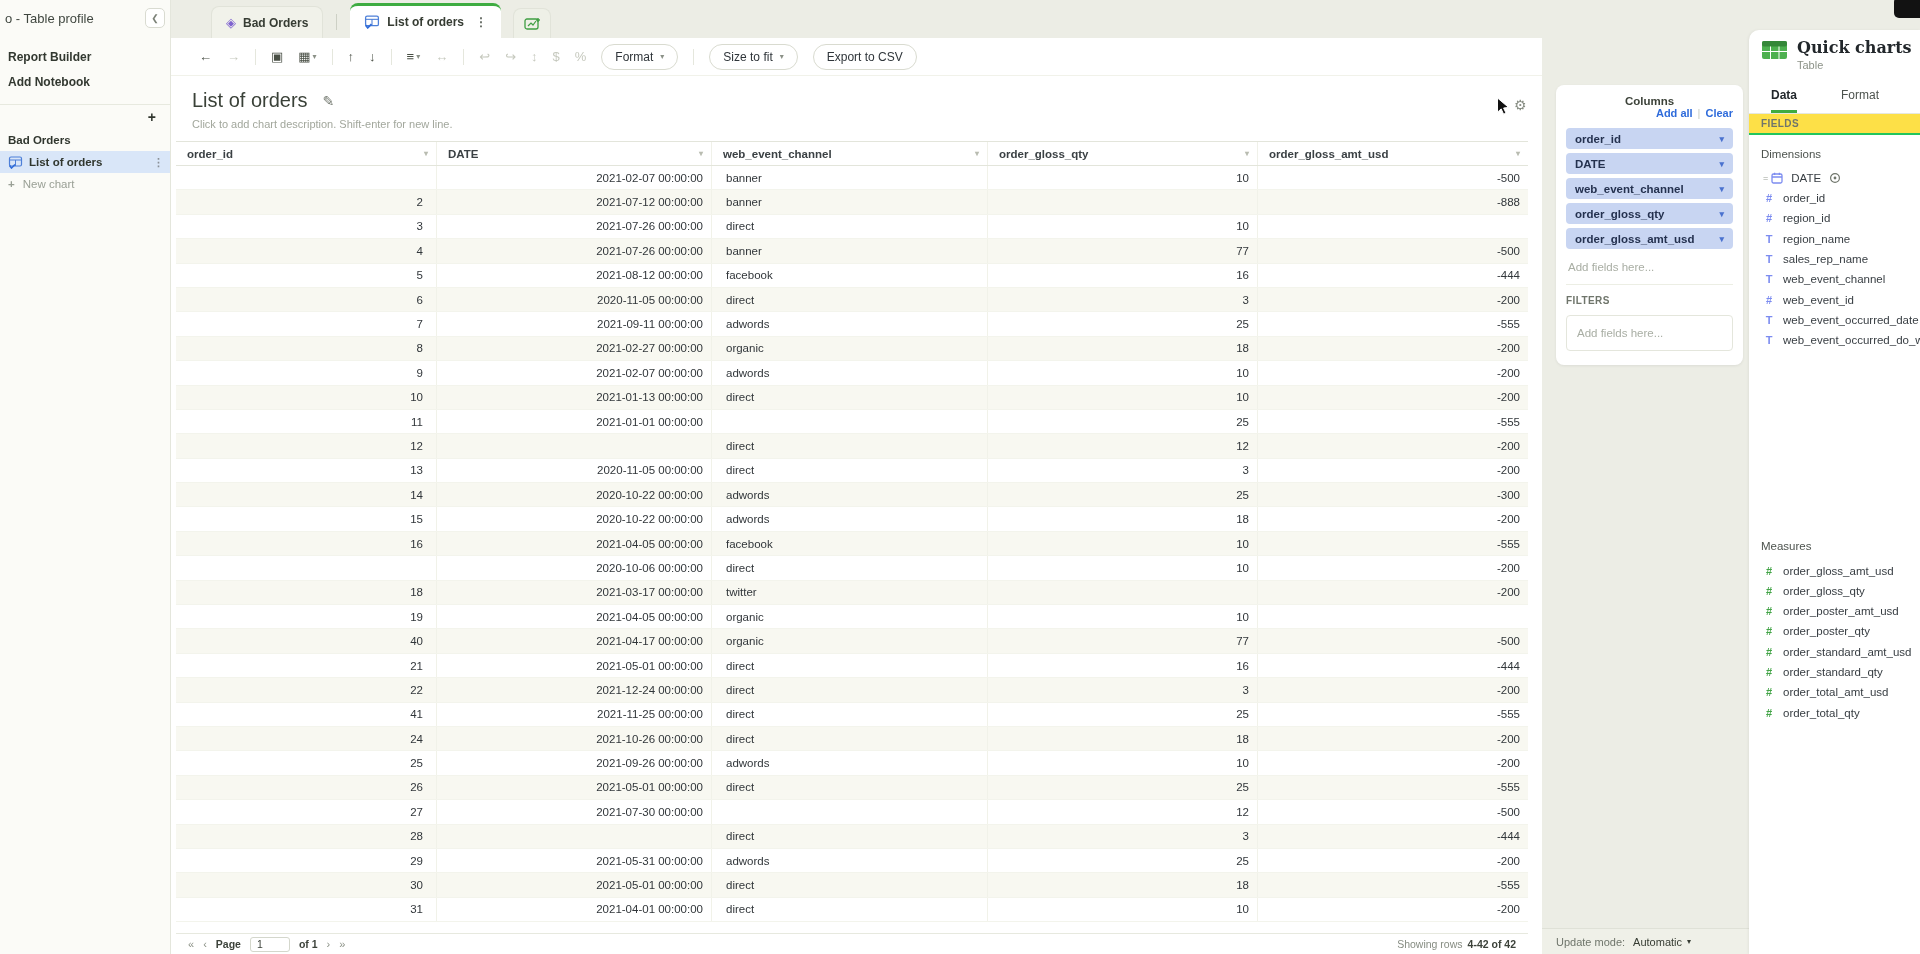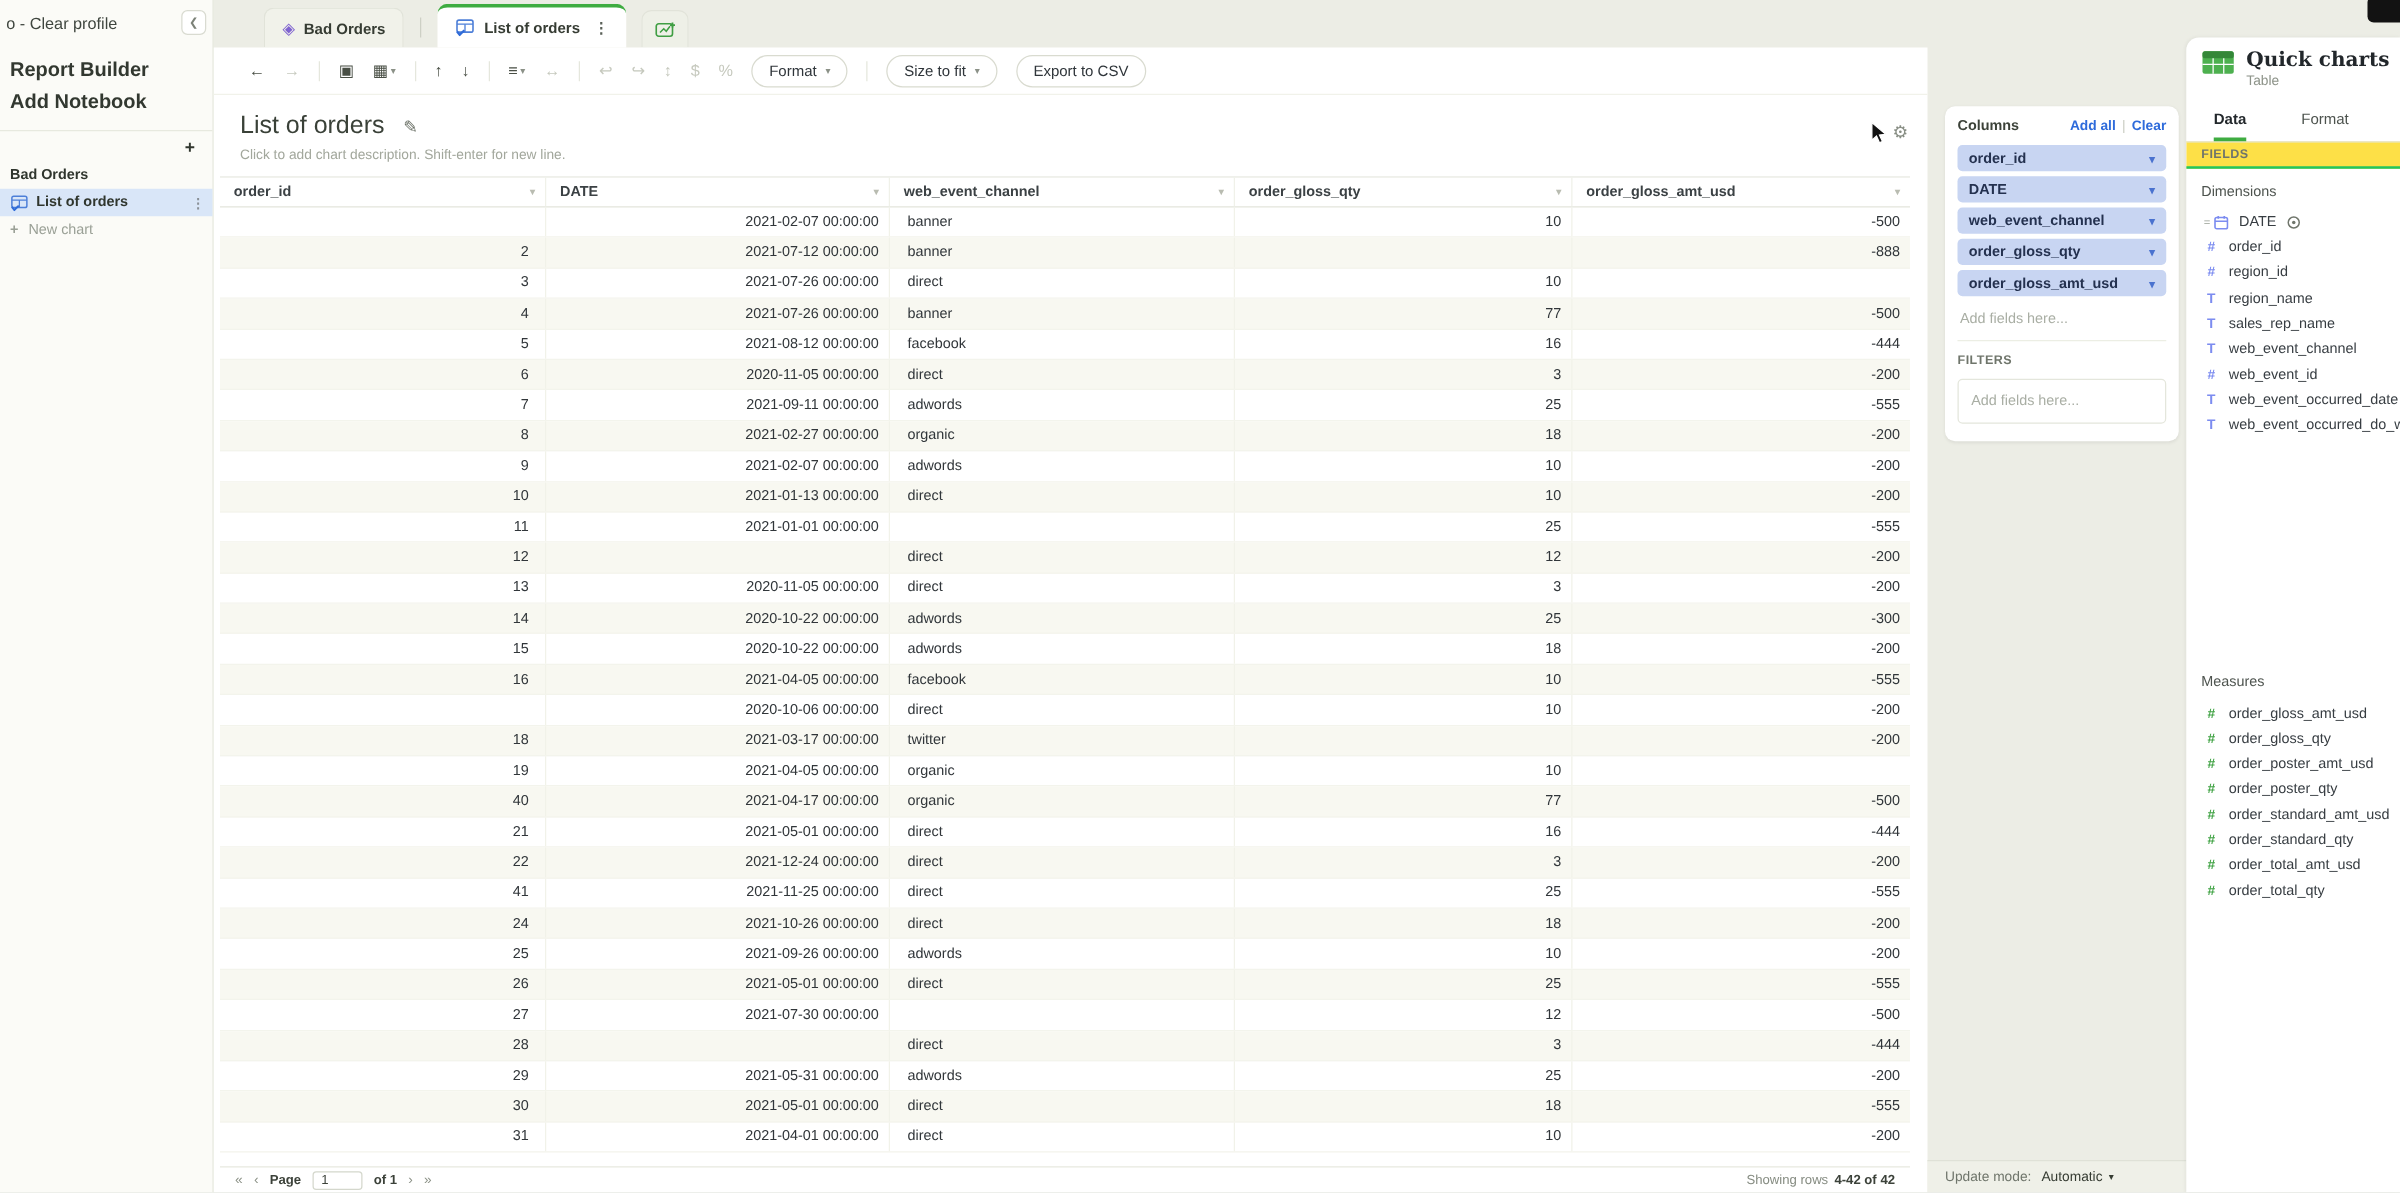--- a/index.html
+++ b/index.html
@@ -9,21 +9,21 @@
 
   
   .sidebar { position:absolute; left:0; top:0; width:171px; height:100%;
              background:#fbfbf7; border-right:1px solid #e4e6dc; }
   .sb-top { display:flex; justify-content:space-between; align-items:center; padding:8px 5px 0 5px; }
   .sb-title { font-size:13px; color:#3f463f; font-weight:500; white-space:nowrap; overflow:hidden; }
   .collapse-btn { flex:0 0 auto; width:20px; height:20px; border:1px solid #d9dbd1; border-radius:5px;
                   background:#fff; color:#7c8278; font-size:9px; display:flex; align-items:center; justify-content:center; cursor:pointer; }
   .sb-nav { margin-top:16px; }
   .sb-nav-item { height:25px; display:flex; align-items:center; padding-left:8px;
-                 font-weight:700; font-size:16px; color:#323830; cursor:pointer; }
+                 font-weight:700; font-size:12px; color:#323830; cursor:pointer; }
   .sb-divider { border-top:1px solid #e7e9df; margin-top:10px; }
   .sb-sec { height:24px; display:flex; align-items:center; justify-content:flex-end; padding-right:14px; }
   .sb-plus { font-weight:700; font-size:14px; color:#30362e; cursor:pointer; }
   .sb-item { height:22px; display:flex; align-items:center; gap:6px; padding:0 6px 0 8px;
              font-weight:700; font-size:11.5px; color:#30362e; cursor:pointer; white-space:nowrap; }
   .sb-item.selected { background:#d9e6f8; }
   .sb-item .kebab { margin-left:auto; color:#8a9097; font-size:11px; }
   .sb-item.newchart { color:#9aa096; font-weight:400; gap:8px; }
   .sb-item.newchart .nc-plus { font-weight:700; color:#9aa096; }
 
@@ -83,21 +83,21 @@
   .pg-label { color:#3c423a; font-weight:700; font-size:10.5px; }
   .pg-input { width:40px; height:15px; border:1px solid #d4d7cc; border-radius:3px; font-size:10.5px;
               padding-left:6px; color:#3c423a; font-family:"Liberation Sans",sans-serif; }
   .pg-right { margin-left:auto; display:flex; gap:5px; font-size:10.5px; }
   .pg-showing { color:#868c82; }
   .pg-range { color:#3c423a; font-weight:700; }
 
   
   .columns-card { position:absolute; left:1556px; top:85px; width:187px; background:#fff;
                   border-radius:8px; box-shadow:0 1px 3px rgba(0,0,0,.07); padding:10px 10px 2px; }
-  .cc-head { display:flex; align-items:flex-end; font-size:11.5px; }
+  .cc-head { display:flex; align-items:center; font-size:11.5px;flex-direction:column; }
   .cc-title { font-weight:700; color:#3c4239; }
   .cc-links { margin-left:auto; display:flex; align-items:center; gap:5px; font-size:11px; }
   .cc-link { color:#2e6bdb; font-weight:700; cursor:pointer; }
   .cc-pipe { color:#c9ccc1; }
   .chips { margin-top:9px; display:flex; flex-direction:column; gap:4px; }
   .chip { height:21px; background:#c8d5f2; border-radius:4px; display:flex; align-items:center;
           padding:0 9px; font-size:11.5px; font-weight:600; color:#24314f; cursor:pointer; }
   .chip .chip-caret { margin-left:auto; color:#4a72cf; font-size:9px; }
   .cc-add { color:#a9aea4; font-size:11.5px; margin:12px 0 11px; padding-left:2px; cursor:text; }
   .cc-filters { border-top:1px solid #eceee4; padding-top:10px; }
@@ -140,21 +140,21 @@
   .corner-box { position:absolute; right:-6px; top:-3px; width:32px; height:21px; background:#121212; border-radius:5px; }
   .mini-table-icon { flex:0 0 auto; }
 </style>
 </head>
 <body>
 
 <div class="page">
 
   <aside class="sidebar">
     <div class="sb-top">
-      <div class="sb-title">o - Clear profile</div>
+      <div class="sb-title">o - Table profile</div>
       <div class="collapse-btn">
         <span>❮</span>
       </div>
     </div>
     <div class="sb-nav">
       <div class="sb-nav-item">
         <span>Report Builder</span>
       </div>
       <div class="sb-nav-item">
         <span>Add Notebook</span>

